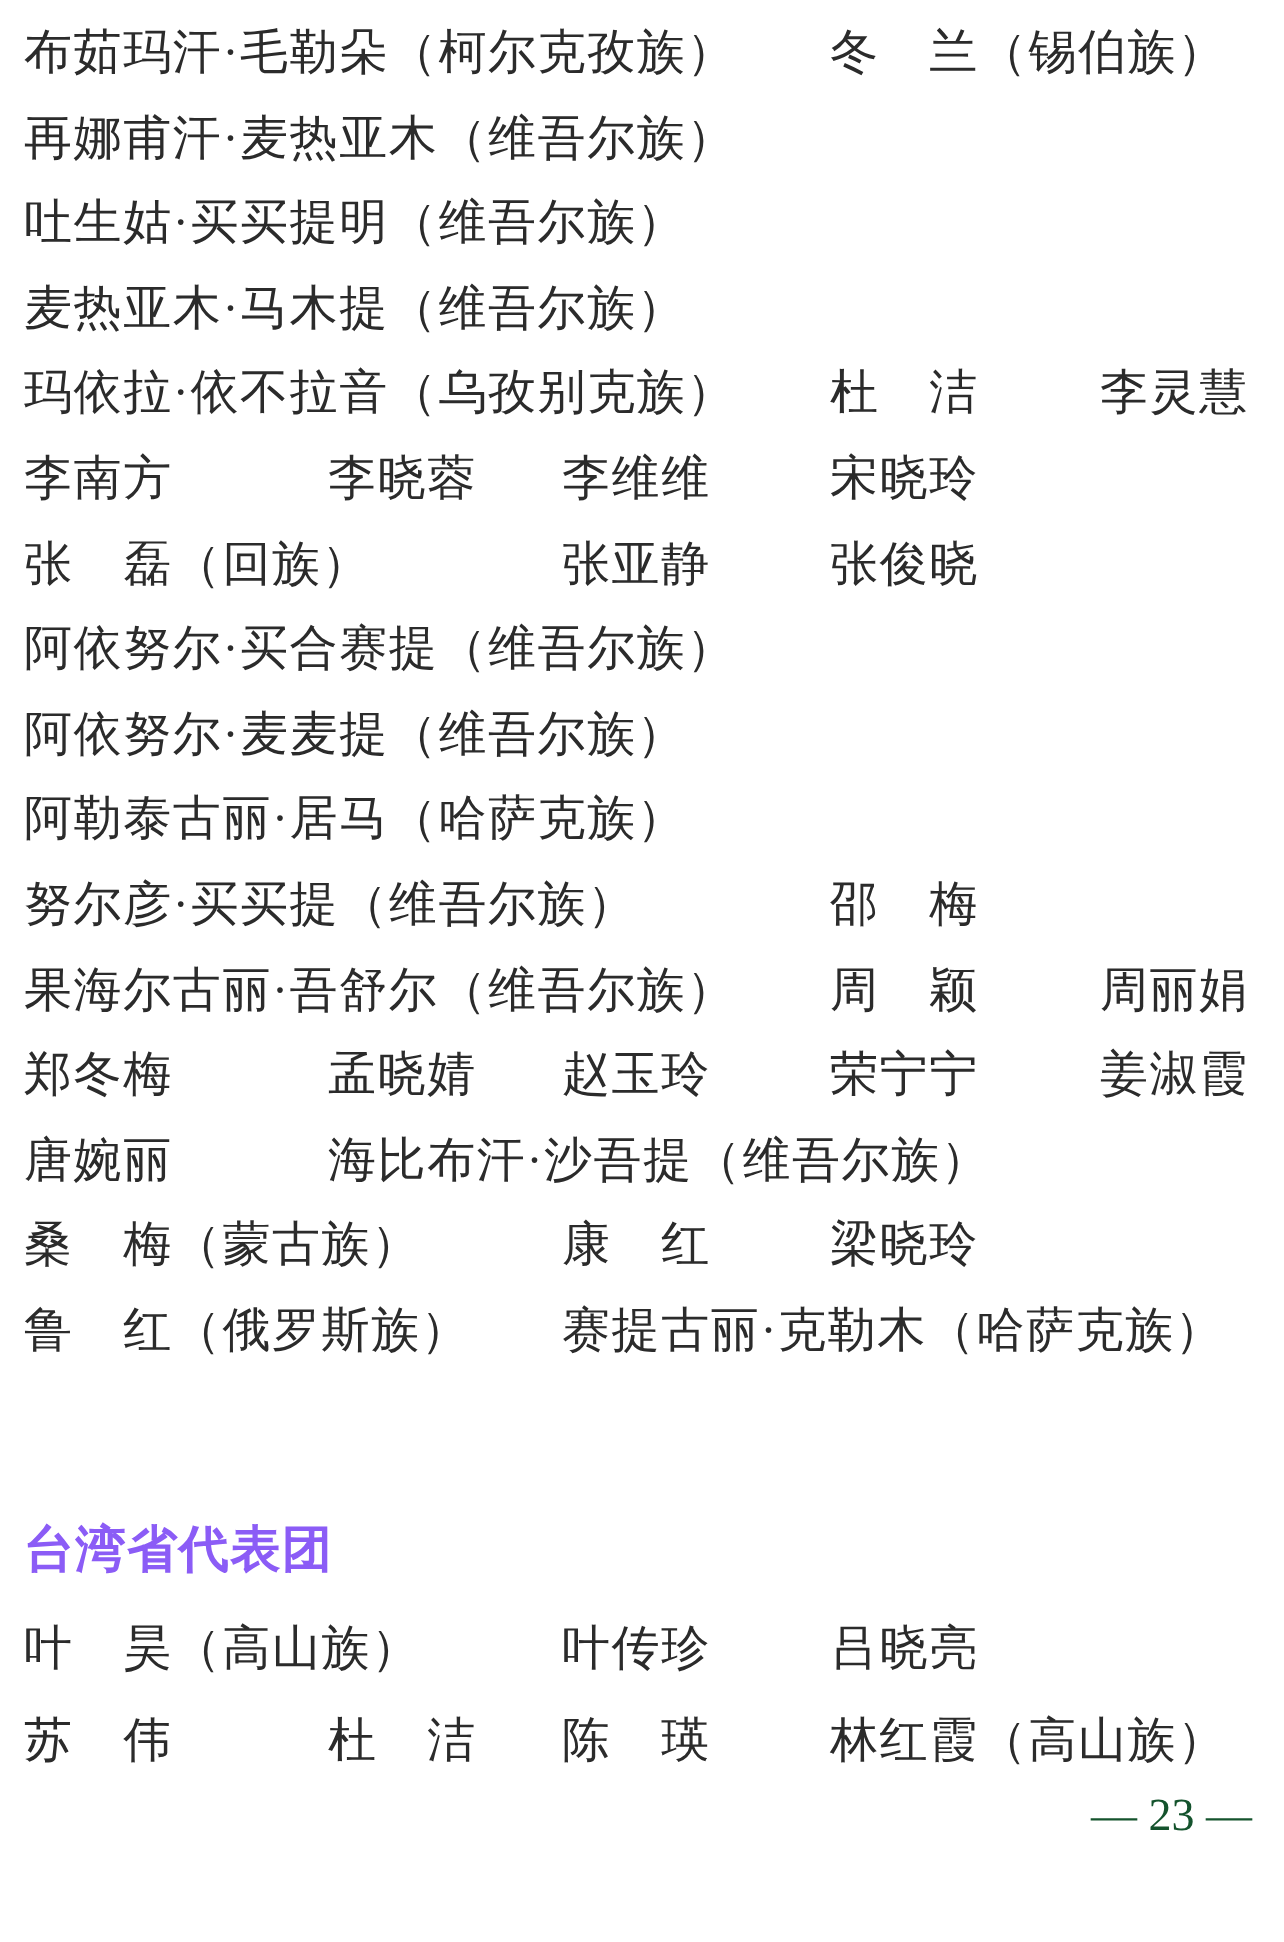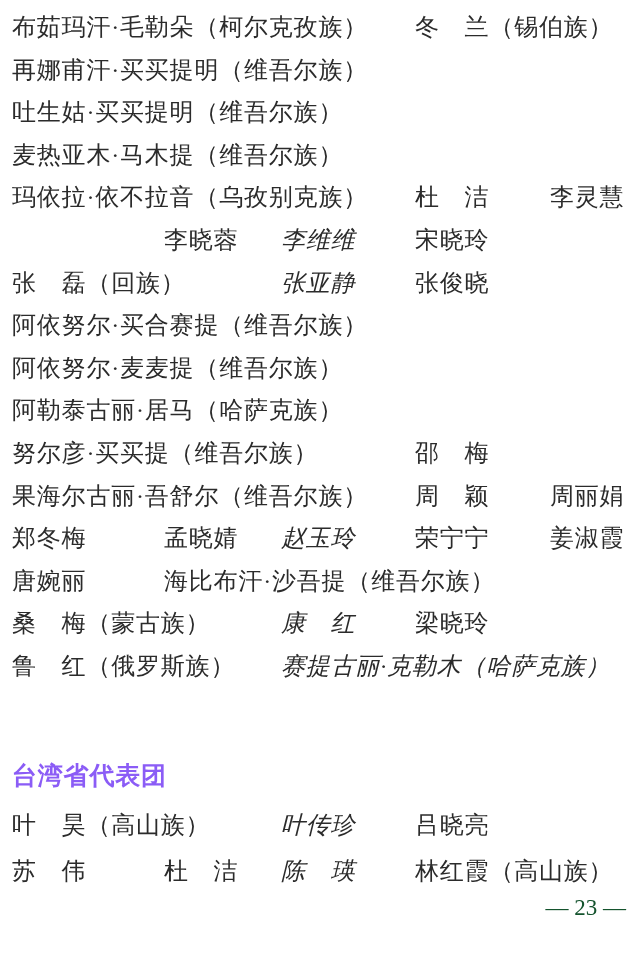--- a/index.html
+++ b/index.html
@@ -29,21 +29,21 @@
     font-size: 24px;
     letter-spacing: 0.8px;
   }
   .seg {
     position: absolute;
     top: 0;
     white-space: pre;
   }
   .col1 { left: 12px; }
   .col2 { left: 164px; }
-  .col3 { left: 281px; font-style: italic; }
+  .col3 { left: 281px; }
   .col4 { left: 415px; }
   .col5 { left: 550px; }
 
   .section-title {
     margin-top: 66px;
     height: 42px;
     line-height: 42px;
     padding-left: 12px;
     font-family: "Liberation Sans", "DejaVu Sans", sans-serif;
     font-weight: bold;
@@ -75,34 +75,35 @@
 <body>
 
 <div class="page">
 
   <div class="name-list" id="main-name-list">
       <div class="name-line">
         <span class="seg col1">布茹玛汗·毛勒朵（柯尔克孜族）</span>
         <span class="seg col4">冬　兰（锡伯族）</span>
       </div>
       <div class="name-line">
-        <span class="seg col1">再娜甫汗·买买提明（维吾尔族）</span>
+        <span class="seg col1">再娜甫汗·麦热亚木（维吾尔族）</span>
       </div>
       <div class="name-line">
         <span class="seg col1">吐生姑·买买提明（维吾尔族）</span>
       </div>
       <div class="name-line">
         <span class="seg col1">麦热亚木·马木提（维吾尔族）</span>
       </div>
       <div class="name-line">
         <span class="seg col1">玛依拉·依不拉音（乌孜别克族）</span>
         <span class="seg col4">杜　洁</span>
         <span class="seg col5">李灵慧</span>
       </div>
       <div class="name-line">
+        <span class="seg col1">李南方</span>
         <span class="seg col2">李晓蓉</span>
         <span class="seg col3">李维维</span>
         <span class="seg col4">宋晓玲</span>
       </div>
       <div class="name-line">
         <span class="seg col1">张　磊（回族）</span>
         <span class="seg col3">张亚静</span>
         <span class="seg col4">张俊晓</span>
       </div>
       <div class="name-line">

